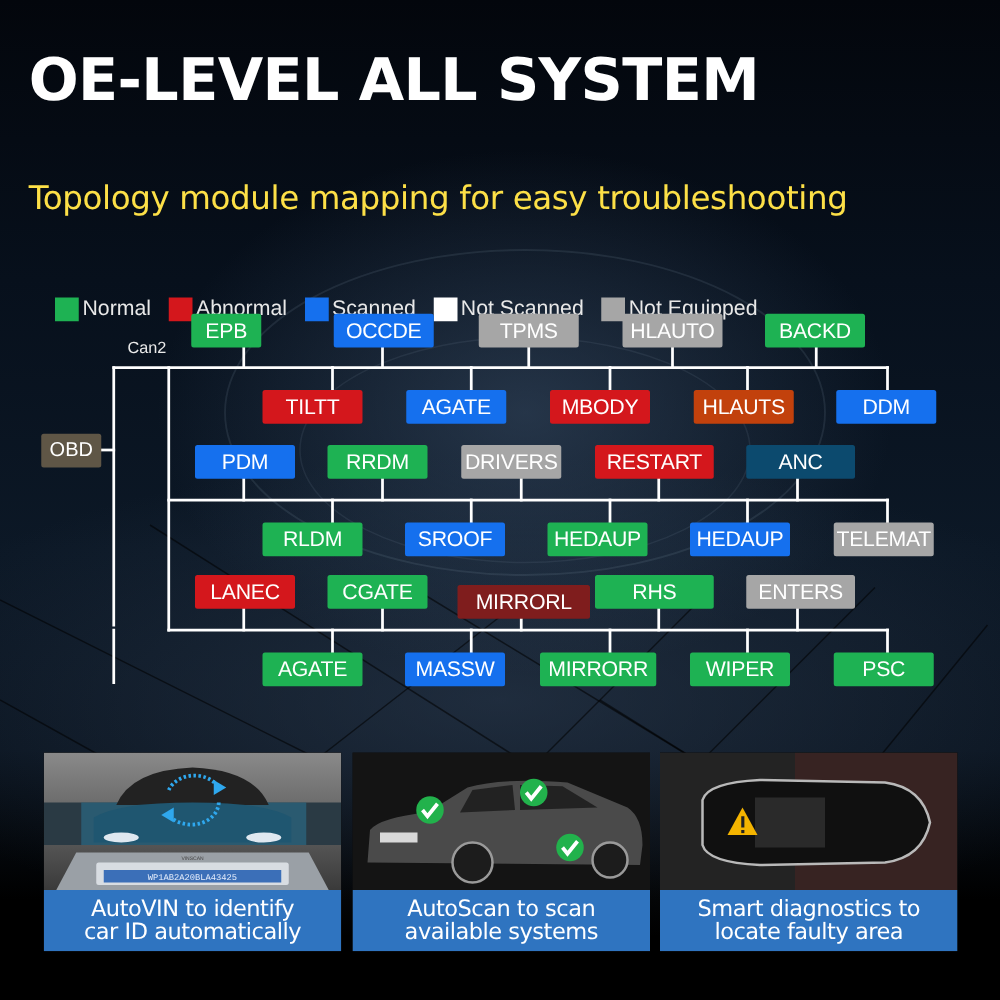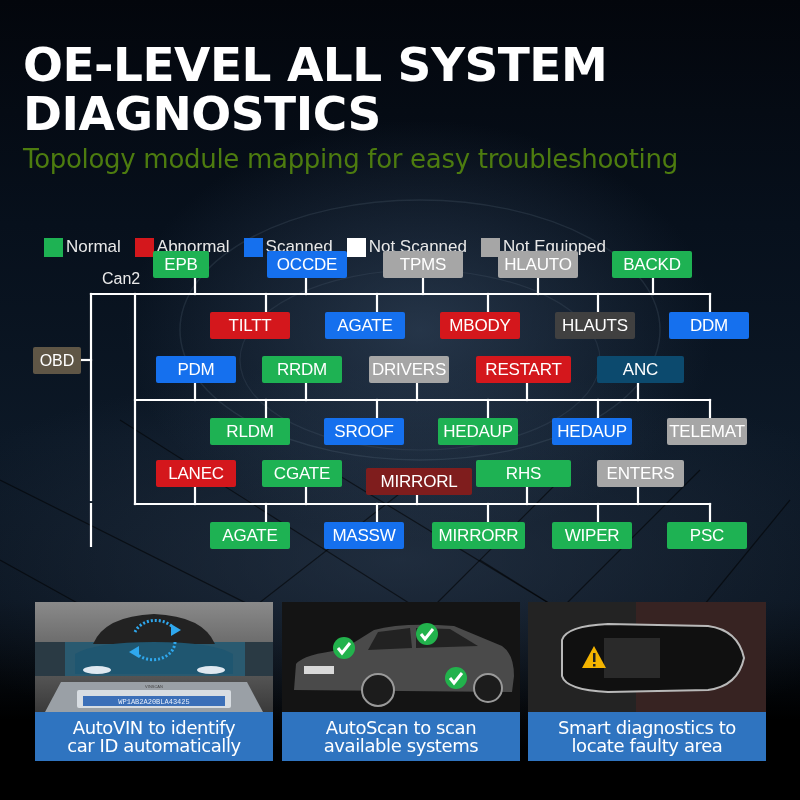--- a/index.html
+++ b/index.html
@@ -13,32 +13,32 @@
       linear-gradient(180deg, #03060c 0%, #07101c 28%, #0c1826 55%, #0a1420 75%, #000 90%);
   }
   .floor-lines { position: absolute; left: 0; top: 0; width: 800px; height: 800px; }
   .title {
     position: absolute; left: 23px; top: 40px; width: 760px;
     font-family: "DejaVu Sans", sans-serif; font-weight: bold;
     font-size: 47px; line-height: 49px; letter-spacing: -0.5px; color: #fff;
   }
   .subtitle {
     position: absolute; left: 23px; top: 144px;
-    font-family: "DejaVu Sans", sans-serif; font-size: 26px; color: #4d7c0f; letter-spacing: -0.3px;
+    font-family: "DejaVu Sans", sans-serif; font-size: 26px; color: #fde047; letter-spacing: -0.3px;
   }
   .legend { position: absolute; left: 44px; top: 207px; display: flex; align-items: center; }
   .legend-item { display: flex; align-items: center; margin-right: 14px; font-size: 17px; color: #e8e8e8; margin-top: 30px; }
   .legend-swatch { width: 19px; height: 19px; margin-right: 3px; }
   .lines { position: absolute; left: 0; top: 0; width: 800px; height: 800px; }
   .node {
     position: absolute; height: 27px; border-radius: 2px;
     display: flex; align-items: center; justify-content: center;
     font-size: 17px; color: #fff; letter-spacing: -0.2px; cursor: pointer;
   }
-  .can-label { position: absolute; left: 102px; top: 270px; font-size: 16px; color: #eaeaea; }
+  .can-label { position: absolute; left: 102px; top: 270px; font-size: 13px; color: #eaeaea; }
   .obd {
     position: absolute; left: 33px; top: 347px; width: 48px; height: 27px;
     background: #5f5646; border-radius: 2px; display: flex; align-items: center; justify-content: center;
     font-size: 16px; color: #fff;
   }
   .card { position: absolute; top: 602px; width: 238px; height: 159px; background: #111; overflow: hidden; }
   .card-img { position: absolute; left: 0; top: 0; width: 238px; height: 110px; }
   .card-caption {
     position: absolute; left: 0; top: 110px; width: 238px; height: 49px;
     background: #2f74c0; display: flex; flex-direction: column; align-items: center; justify-content: center;
@@ -62,21 +62,20 @@
       <line x1="330" y1="470" x2="560" y2="610"></line>
       <line x1="0" y1="560" x2="90" y2="610"></line>
     </g>
     <ellipse cx="420" cy="330" rx="240" ry="130" fill="none" stroke="#9fb3c8" stroke-opacity="0.12" stroke-width="1.5"></ellipse>
     <ellipse cx="420" cy="360" rx="180" ry="90" fill="none" stroke="#9fb3c8" stroke-opacity="0.10" stroke-width="1.2"></ellipse>
   </svg>
 </div>
 
 <div class="title">
   <div>OE-LEVEL ALL SYSTEM</div>
-  <div>DIAGNOSTICS</div>
 </div>
 <div class="subtitle">Topology module mapping for easy troubleshooting</div>
 
 <div class="legend">
   <div class="legend-item">
     <span class="legend-swatch" style="background:#1eb253"></span>
     <span>Normal</span>
   </div>
   <div class="legend-item">
     <span class="legend-swatch" style="background:#d4171c"></span>
@@ -151,21 +150,21 @@
 
 <div class="node" style="left:153px;top:251px;width:56px;background:#1eb253">EPB</div>
 <div class="node" style="left:267px;top:251px;width:80px;background:#1570ee">OCCDE</div>
 <div class="node" style="left:383px;top:251px;width:80px;background:#a6a6a6">TPMS</div>
 <div class="node" style="left:498px;top:251px;width:80px;background:#a6a6a6">HLAUTO</div>
 <div class="node" style="left:612px;top:251px;width:80px;background:#1eb253">BACKD</div>
 
 <div class="node" style="left:210px;top:312px;width:80px;background:#d4171c">TILTT</div>
 <div class="node" style="left:325px;top:312px;width:80px;background:#1570ee">AGATE</div>
 <div class="node" style="left:440px;top:312px;width:80px;background:#d4171c">MBODY</div>
-<div class="node" style="left:555px;top:312px;width:80px;background:#404040">HLAUTS</div>
+<div class="node" style="left:555px;top:312px;width:80px;background:#c2410c">HLAUTS</div>
 <div class="node" style="left:669px;top:312px;width:80px;background:#1570ee">DDM</div>
 
 <div class="node" style="left:156px;top:356px;width:80px;background:#1570ee">PDM</div>
 <div class="node" style="left:262px;top:356px;width:80px;background:#1eb253">RRDM</div>
 <div class="node" style="left:369px;top:356px;width:80px;background:#a6a6a6">DRIVERS</div>
 <div class="node" style="left:476px;top:356px;width:95px;background:#d4171c">RESTART</div>
 <div class="node" style="left:597px;top:356px;width:87px;background:#0c4a6e">ANC</div>
 
 <div class="node" style="left:210px;top:418px;width:80px;background:#1eb253">RLDM</div>
 <div class="node" style="left:324px;top:418px;width:80px;background:#1570ee">SROOF</div>

